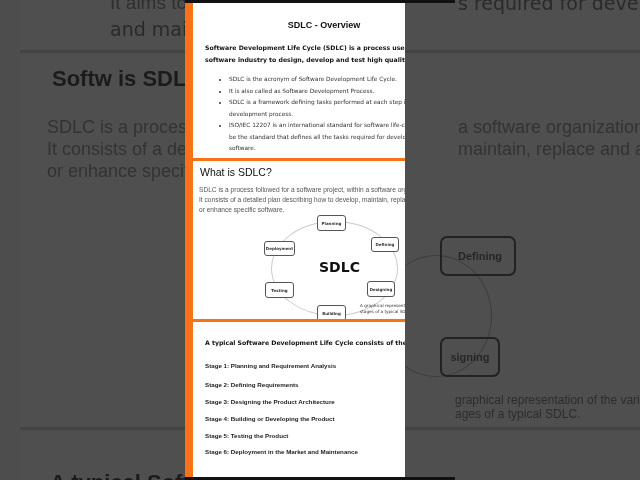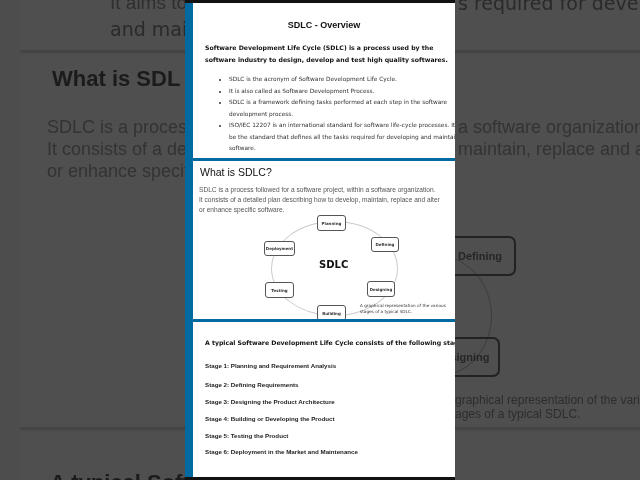--- a/index.html
+++ b/index.html
@@ -24,53 +24,53 @@
   .bg .node { position:absolute; border:2px solid #222; border-radius:7px; color:#262626; font-weight:bold; font-size:11px; display:flex; align-items:center; justify-content:center; }
   .bg .n1 { left:440px; top:236px; width:68px; height:36px; padding-left:4px; }
   .bg .n2 { left:440px; top:337px; width:56px; height:36px; }
   .bg .arc { position:absolute; left:380px; top:255px; width:110px; height:120px; border:1px solid #3d3d3d; border-radius:50%; border-left-color:transparent; }
   .bg .cap { left:455px; top:393px; font-size:12px; line-height:14px; color:#2d2d2d; }
   .bg .bottom { left:50px; top:470px; font-size:22px; font-weight:bold; color:#1b1b1b; }
 
   
   .topbar { position:absolute; left:185px; top:0; width:270px; height:3px; background:#111; }
   .botbar { position:absolute; left:185px; top:477px; width:270px; height:3px; background:#111; }
-  .doc { position:absolute; left:185px; top:3px; width:270px; height:474px; background:#0369a1; overflow:hidden; }
+  .doc { position:absolute; left:185px; top:3px; width:220px; height:474px; background:#f97316; overflow:hidden; }
   .card { position:absolute; left:8px; width:262px; background:#fff; overflow:hidden; }
 
   .card1 { top:0; height:155px; }
   .card1 .title { position:absolute; left:0; width:262px; top:17px; text-align:center; font-size:9px; font-weight:bold; color:#111; }
   .card1 .intro { position:absolute; left:12px; top:39px; width:250px; font-size:6.2px; font-weight:bold; line-height:12px; color:#111; font-family:"DejaVu Sans", sans-serif; }
   .card1 ul { position:absolute; left:14px; top:71px; width:250px; margin:0; padding-left:22px; font-size:5.8px; line-height:11.5px; color:#333; font-family:"DejaVu Sans", sans-serif; }
   .card1 li { margin:0; }
 
   .card2 { top:158px; height:158px; }
   .card2 .h2 { position:absolute; left:7px; top:5px; font-size:10.5px; font-weight:normal; color:#111; }
   .card2 .desc { position:absolute; left:6px; top:24px; width:270px; font-size:6.6px; line-height:10px; color:#555; white-space:nowrap; }
   .diagram { position:absolute; left:60px; top:50px; width:200px; height:110px; }
   .ring { position:absolute; left:18px; top:10px; width:125px; height:93px; border:1px solid #ccc; border-radius:50%; }
   .dnode { position:absolute; background:#fff; border:1.2px solid #555; border-radius:3px; font-size:4px; font-weight:bold; color:#333; display:flex; align-items:center; justify-content:center; font-family:"DejaVu Sans", sans-serif; }
-  .center-label { position:absolute; left:66px; top:48px; font-size:10px; font-weight:bold; color:#111; font-family:"DejaVu Sans", sans-serif; }
+  .center-label { position:absolute; left:66px; top:48px; font-size:14px; font-weight:bold; color:#111; font-family:"DejaVu Sans", sans-serif; }
   .figcap { position:absolute; left:107px; top:92px; width:90px; font-size:4.2px; line-height:6px; color:#333; font-family:"DejaVu Sans", sans-serif; }
 
   .card3 { top:319px; height:155px; }
   .card3 .lead { position:absolute; left:12px; top:17px; font-size:6.2px; font-weight:bold; color:#111; white-space:nowrap; font-family:"DejaVu Sans", sans-serif; }
   .card3 .stage { position:absolute; left:12px; font-size:6.2px; font-weight:bold; color:#222; white-space:nowrap; }
 </style>
 </head>
 <body>
 
 <div class="bg">
   <div class="bg-card c1"></div>
   <div class="bg-card c2"></div>
   <div class="bg-card c3"></div>
   <div class="t top1">It aims to b</div>
   <div class="t top2">and mainta</div>
   <div class="t topr">s required for developing</div>
-  <div class="t h">What is SDL</div>
+  <div class="t h">Softw is SDL</div>
   <div class="t p1">
     <div>SDLC is a process</div>
     <div>It consists of a deta</div>
     <div>or enhance specific</div>
   </div>
   <div class="t pr">
     <div>a software organization.</div>
     <div>maintain, replace and alte</div>
   </div>
   <div class="arc"></div>

